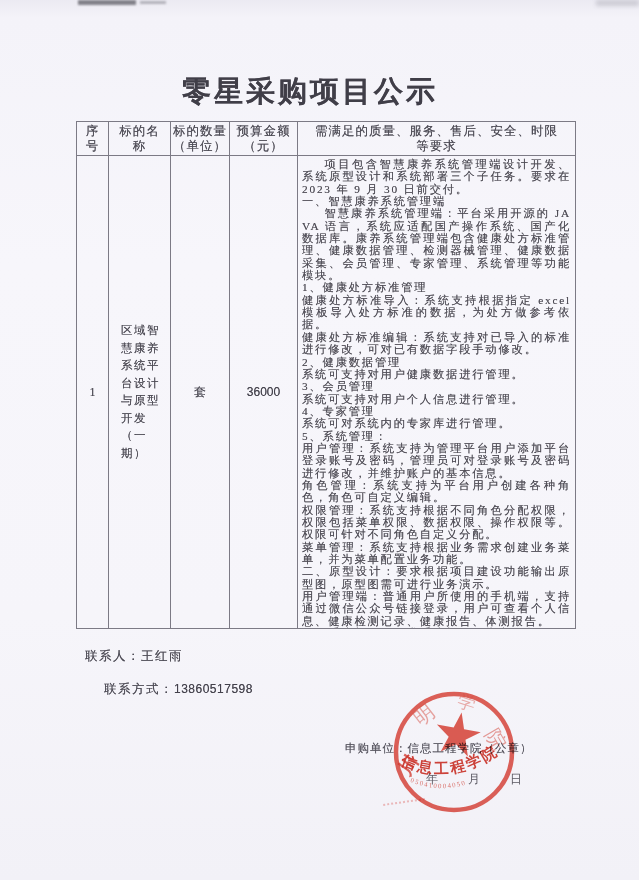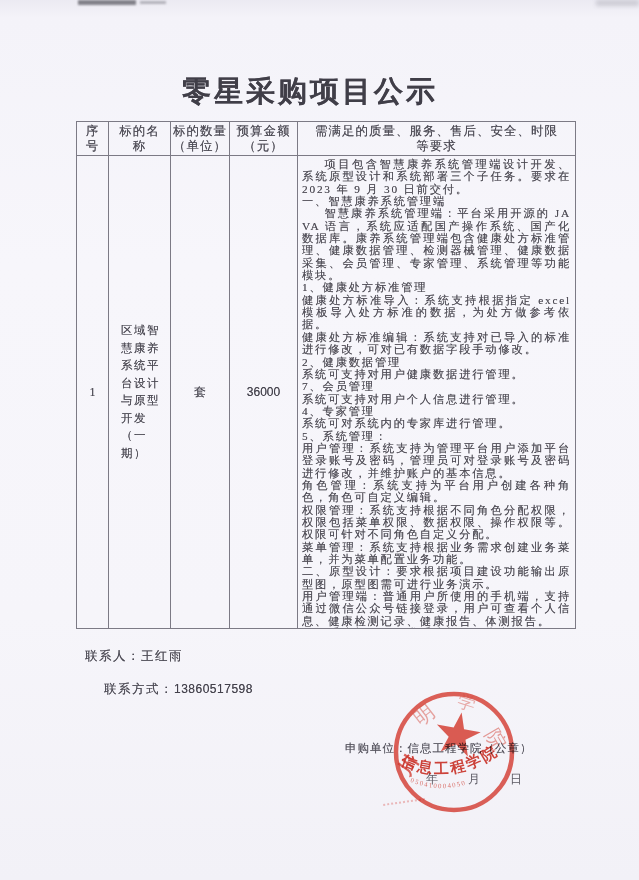--- a/index.html
+++ b/index.html
@@ -111,21 +111,21 @@
     </div>
     <div class="cell req-cell last-col last-row">
       <div class="para indent">项目包含智慧康养系统管理端设计开发、系统原型设计和系统部署三个子任务。要求在 2023 年 9 月 30 日前交付。</div>
       <div class="para">一、智慧康养系统管理端</div>
       <div class="para indent">智慧康养系统管理端：平台采用开源的 JAVA 语言，系统应适配国产操作系统、国产化数据库。康养系统管理端包含健康处方标准管理、健康数据管理、检测器械管理、健康数据采集、会员管理、专家管理、系统管理等功能模块。</div>
       <div class="para">1、健康处方标准管理</div>
       <div class="para">健康处方标准导入：系统支持根据指定 excel 模板导入处方标准的数据，为处方做参考依据。</div>
       <div class="para">健康处方标准编辑：系统支持对已导入的标准进行修改，可对已有数据字段手动修改。</div>
       <div class="para">2、健康数据管理</div>
       <div class="para">系统可支持对用户健康数据进行管理。</div>
-      <div class="para">7、会员管理</div>
+      <div class="para">3、会员管理</div>
       <div class="para">系统可支持对用户个人信息进行管理。</div>
       <div class="para">4、专家管理</div>
       <div class="para">系统可对系统内的专家库进行管理。</div>
       <div class="para">5、系统管理：</div>
       <div class="para">用户管理：系统支持为管理平台用户添加平台登录账号及密码，管理员可对登录账号及密码进行修改，并维护账户的基本信息。</div>
       <div class="para">角色管理：系统支持为平台用户创建各种角色，角色可自定义编辑。</div>
       <div class="para">权限管理：系统支持根据不同角色分配权限，权限包括菜单权限、数据权限、操作权限等。权限可针对不同角色自定义分配。</div>
       <div class="para">菜单管理：系统支持根据业务需求创建业务菜单，并为菜单配置业务功能。</div>
       <div class="para">二、原型设计：要求根据项目建设功能输出原型图，原型图需可进行业务演示。</div>
       <div class="para">用户管理端：普通用户所使用的手机端，支持通过微信公众号链接登录，用户可查看个人信息、健康检测记录、健康报告、体测报告。</div>

